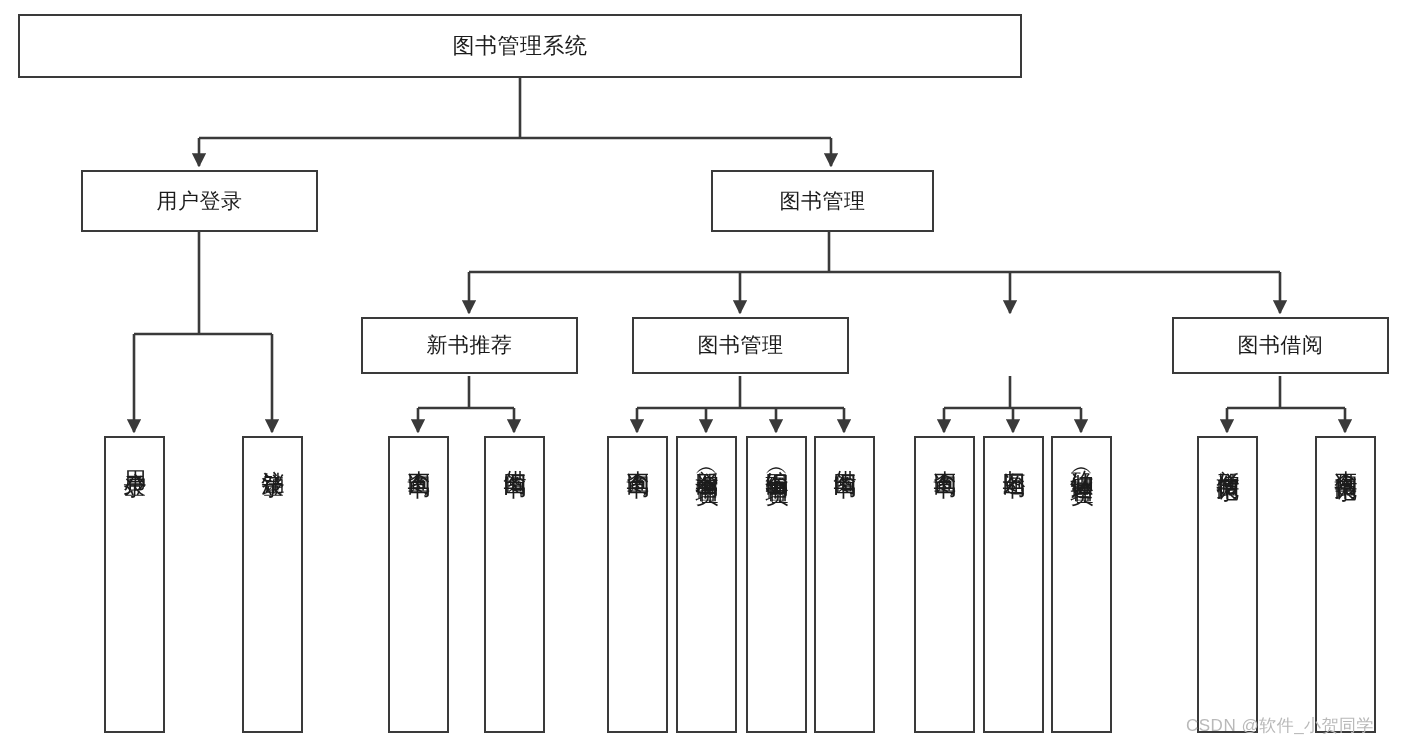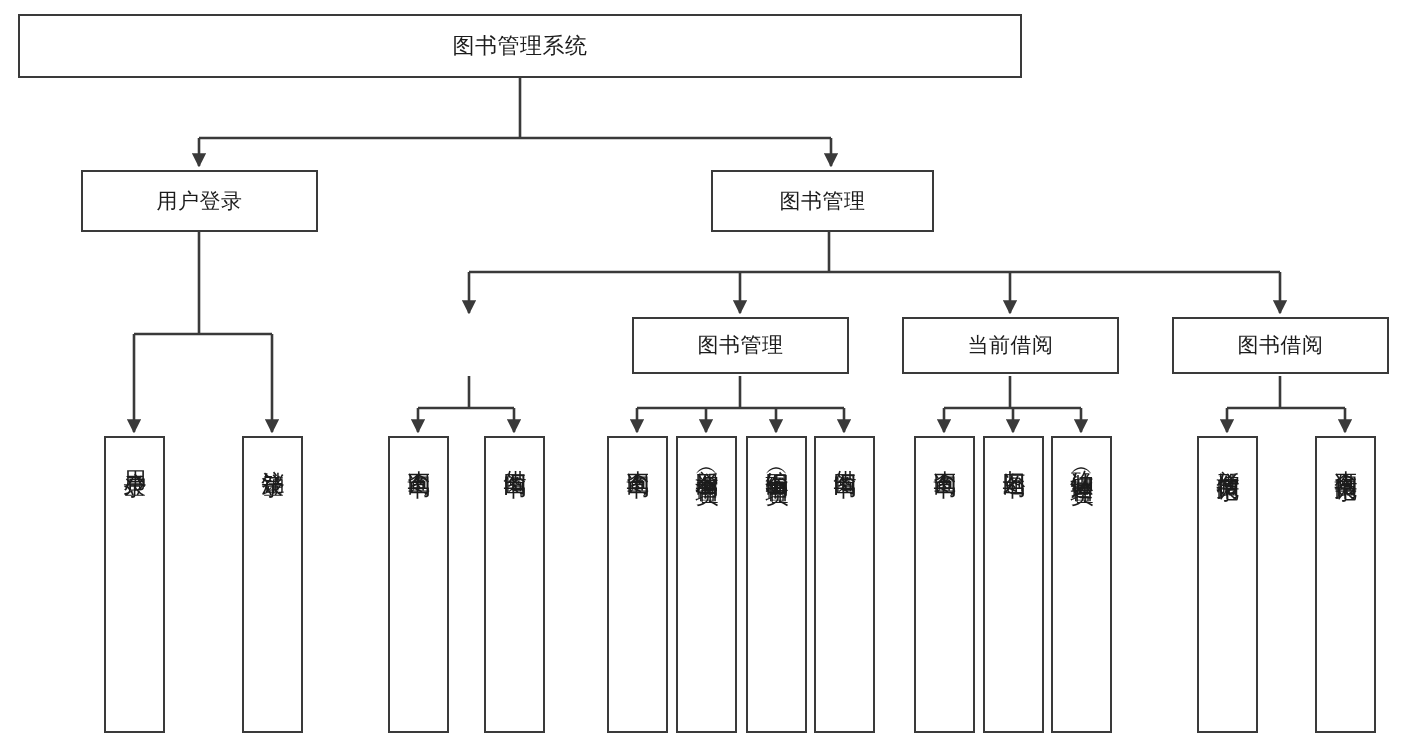--- a/index.html
+++ b/index.html
@@ -132,26 +132,26 @@
     <span class="node-label">图书管理系统</span>
   </div>
 
   <div class="node horizontal" style="left:81px; top:170px; width:237px; height:62px;">
     <span class="node-label">用户登录</span>
   </div>
   <div class="node horizontal" style="left:711px; top:170px; width:223px; height:62px;">
     <span class="node-label">图书管理</span>
   </div>
 
+  <div class="node horizontal" style="left:361px; top:317px; width:217px; height:57px;">
+    <span class="node-label">新书推荐</span>
+  </div>
   <div class="node horizontal" style="left:632px; top:317px; width:217px; height:57px;">
     <span class="node-label">图书管理</span>
   </div>
-  <div class="node horizontal" style="left:902px; top:317px; width:217px; height:57px;">
-    <span class="node-label">当前借阅</span>
-  </div>
   <div class="node horizontal" style="left:1172px; top:317px; width:217px; height:57px;">
     <span class="node-label">图书借阅</span>
   </div>
 
   <div class="node vertical" style="left:104px; top:436px; width:61px; height:297px;">
     <span class="node-label">用户登录</span>
   </div>
   <div class="node vertical" style="left:242px; top:436px; width:61px; height:297px;">
     <span class="node-label">注销登录</span>
   </div>
@@ -186,14 +186,15 @@
     <span class="node-label">确认归还（管理员）</span>
   </div>
 
   <div class="node vertical" style="left:1197px; top:436px; width:61px; height:297px;">
     <span class="node-label">新增借阅记录</span>
   </div>
   <div class="node vertical" style="left:1315px; top:436px; width:61px; height:297px;">
     <span class="node-label">查询借阅记录</span>
   </div>
 
+  <div id="watermark">CSDN @软件_小贺同学</div>
 
 </div>
 
 </body></html>

